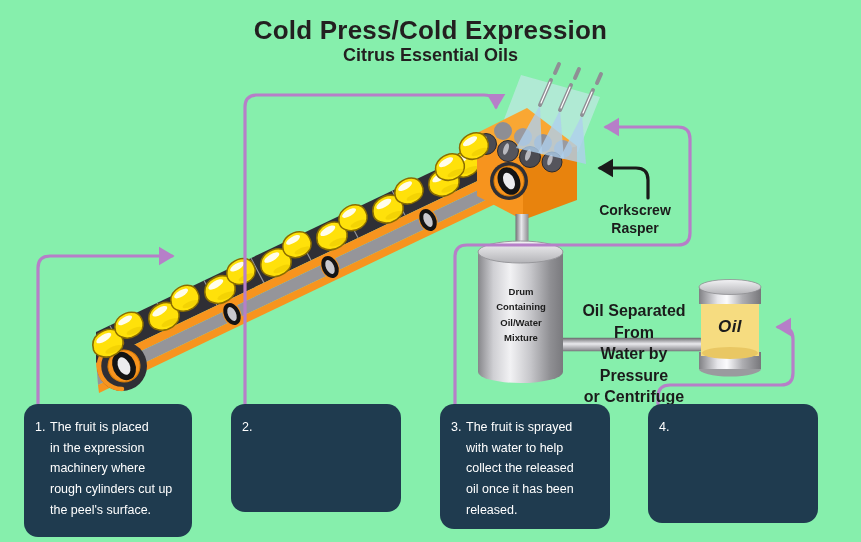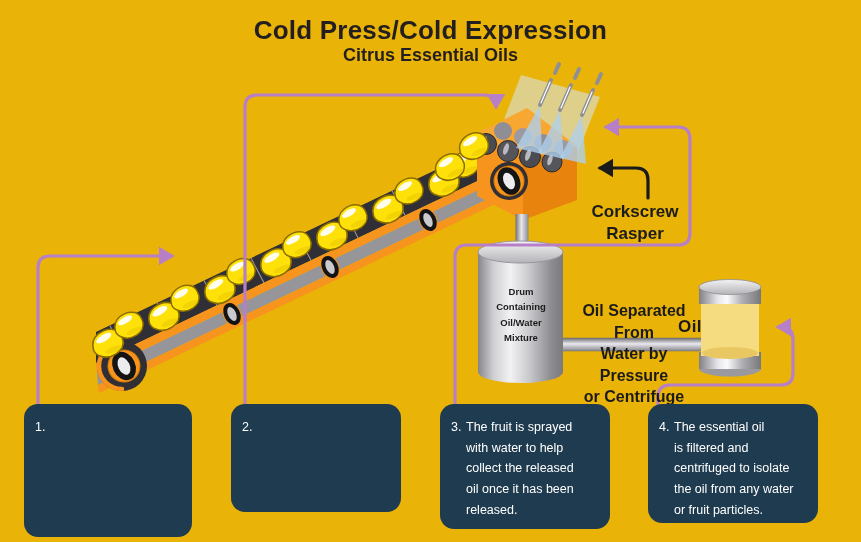--- a/index.html
+++ b/index.html
@@ -1,27 +1,27 @@
 <!DOCTYPE html>
 <html style="--step_box: #1F3B4F; --connector: #B67FC8; --machine_orange: #F7941E; --machine_orange_dark: #E8830D; --machine_orange_top: #F9A733; --lemon_yellow: #FFE10A; --belt_dark: #2F2F35; --belt_panel: #95959A; --oil_yellow: #F6DC80; --spray_blue: #AFCFEC; --text_dark: #231F20; --arrow_black: #1A1A1A;"><head>
 <meta charset="utf-8">
 <style>
   html,body{margin:0;padding:0;background:#ffffff;}
-  #stage{position:relative;width:861px;height:542px;background:#eab308;overflow:hidden;
+  #stage{position:relative;width:861px;height:542px;background:#86efac;overflow:hidden;
          font-family:"Liberation Sans","DejaVu Sans",sans-serif;}
   #art{position:absolute;left:0;top:0;}
   .ttl{position:absolute;left:0;width:861px;text-align:center;color:var(--text_dark,#231F20);
        font-weight:bold;}
   .t1{top:15px;font-size:26px;letter-spacing:.2px;}
   .t2{top:45px;font-size:18px;}
   .lbl{position:absolute;color:#1b1b1b;font-weight:bold;text-align:center;white-space:pre-line;}
-  .lbl-corkscrew{left:575px;top:201px;width:120px;font-size:17px;line-height:1.3;}
+  .lbl-corkscrew{left:575px;top:201px;width:120px;font-size:14px;line-height:1.3;}
   .lbl-drum{left:477px;top:284px;width:88px;font-size:9.5px;line-height:1.62;}
   .lbl-oilsep{left:574px;top:300px;width:120px;font-size:16px;line-height:1.35;}
-  .lbl-oil{left:660px;top:317px;width:60px;font-size:17px;letter-spacing:.5px;}
+  .lbl-oil{left:700px;top:317px;width:60px;font-size:17px;letter-spacing:.5px;font-style:italic;}
   .step{position:absolute;background:var(--step_box,#1F3B4F);border-radius:14px;color:#fff;
         display:flex;align-items:flex-start;padding:13px 6px 0 11px;box-sizing:border-box;
         font-size:12.5px;line-height:1.65;}
   .step .num{flex:0 0 15px;text-align:left;}
   .step .txt{white-space:pre-line;}
 </style>
 </head>
 <body>
 
 <div id="stage">
@@ -203,34 +203,34 @@
 Containing
 Oil/Water
 Mixture</div>
 <div class="lbl lbl-oilsep">Oil Separated From
 Water by Pressure
 or Centrifuge</div>
 <div class="lbl lbl-oil">Oil</div>
 
 <div class="step" style="left:24px;top:404px;width:168px;height:133px">
   <span class="num">1.</span>
+  <div class="txt">The fruit is placed
+in the expression
+machinery where
+rough cylinders cut up
+the peel's surface.</div>
 </div>
 <div class="step" style="left:231px;top:404px;width:170px;height:108px">
   <span class="num">2.</span>
 </div>
 <div class="step" style="left:440px;top:404px;width:170px;height:125px">
   <span class="num">3.</span>
   <div class="txt">The fruit is sprayed
 with water to help
 collect the released
 oil once it has been
 released.</div>
 </div>
 <div class="step" style="left:648px;top:404px;width:170px;height:119px">
   <span class="num">4.</span>
-  <div class="txt">The essential oil
-is filtered and
-centrifuged to isolate
-the oil from any water
-or fruit particles.</div>
 </div>
 
 </div>
 
 </body></html>

